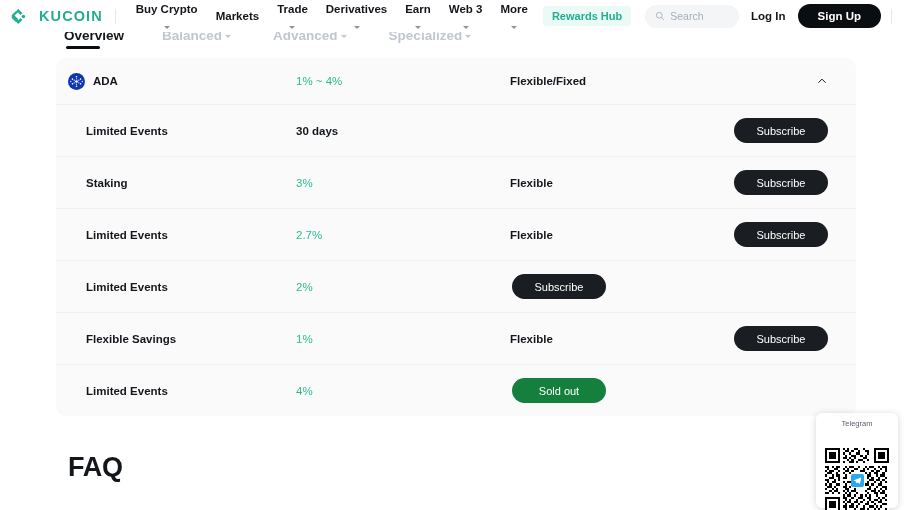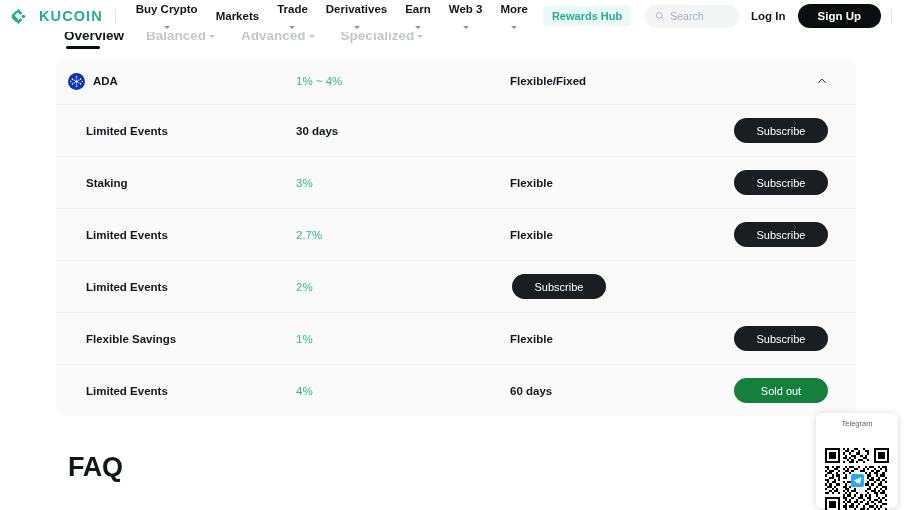--- a/index.html
+++ b/index.html
@@ -72,21 +72,21 @@
     cursor: pointer; border: none; white-space: nowrap;
     font-family: "Liberation Sans", sans-serif;
   }
   .nav-divider2 {
     width: 1px; height: 15px; background: #E4E6EB; margin: 0 10px;
   }
 
   
   .subtabs {
     position: absolute; top: 28px; left: 64px;
-    display: flex; align-items: flex-end; gap: 0;
+    display: flex; align-items: flex-end; gap: 16px;
     z-index: 20;
   }
   .subtab {
     display: flex; align-items: center; gap: 3px;
     font-size: 13.5px; font-weight: 700;
     color: #C2C6CD; padding: 0 12px 0 0; margin-right: 14px;
     cursor: pointer; position: relative; white-space: nowrap;
   }
   .subtab.active { color: #13161A; padding-right: 0; margin-right: 22px; }
   .subtab .caret { border-top-color: #C2C6CD; }
@@ -355,21 +355,20 @@
       <div class="prod-apr">1%</div>
       <div class="prod-term">Flexible</div>
       <div class="act-cell">
         <button class="sub-btn">Subscribe</button>
       </div>
     </div>
 
     <div class="prod-row">
       <div class="prod-type">Limited Events</div>
       <div class="prod-apr">4%</div>
-      <div class="prod-term">60 days</div>
       <div class="act-cell">
         <button class="sub-btn soldout">Sold out</button>
       </div>
     </div>
 
   </div>
 </div>
 
 <div class="faq-title">FAQ</div>
 

